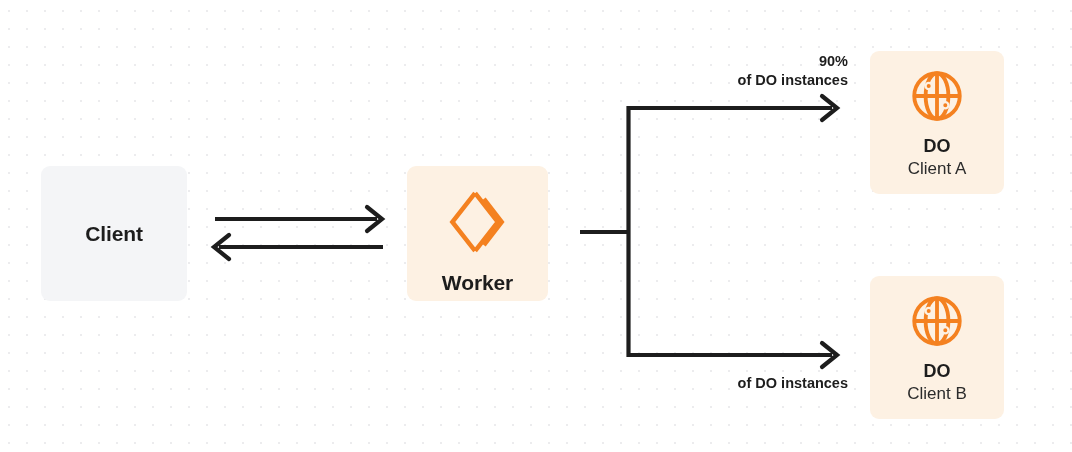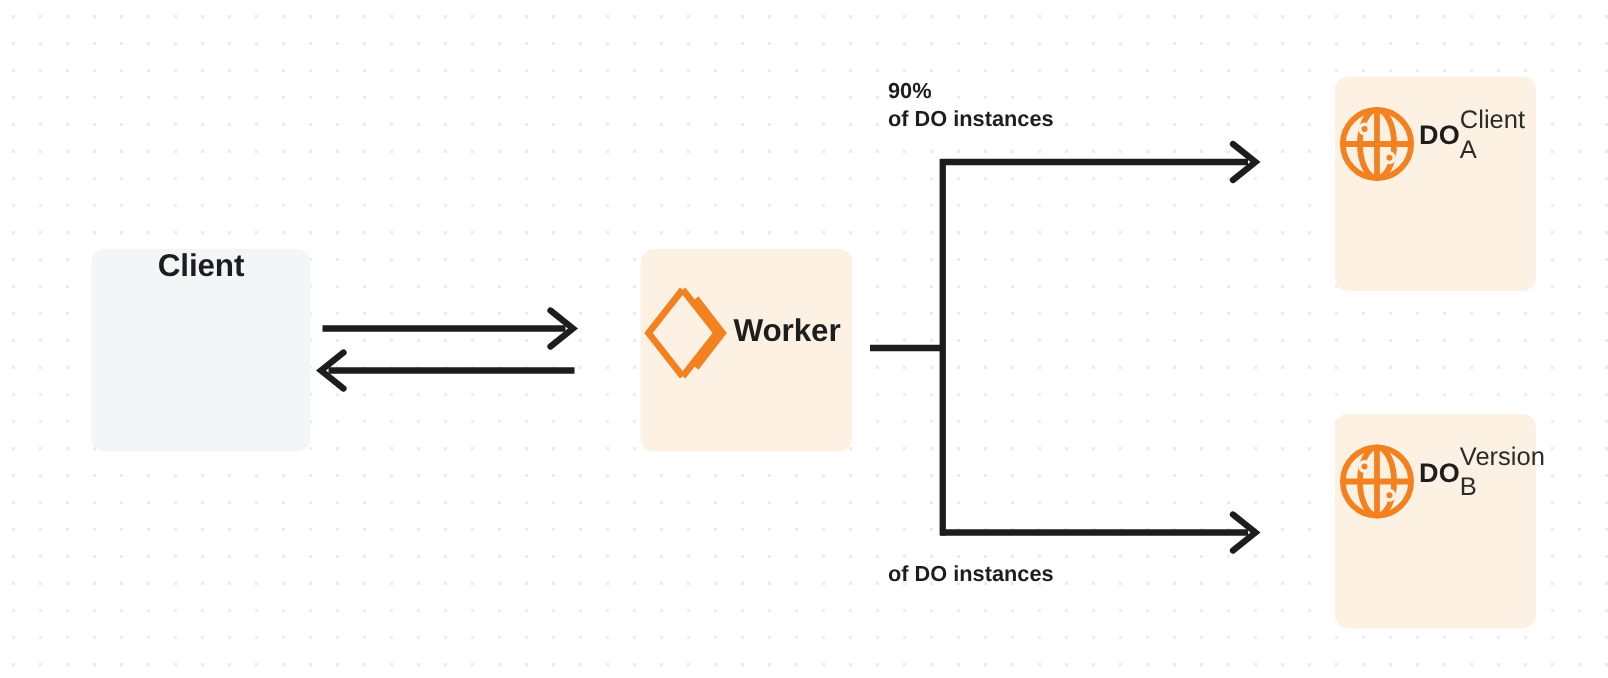--- a/index.html
+++ b/index.html
@@ -31,24 +31,24 @@
     width: 1072px;
     height: 452px;
     overflow: visible;
   }
 
   
   .node {
     position: absolute;
     border-radius: 9px;
     display: flex;
-    flex-direction: row;
+    flex-direction: column;
+    align-items: center;
     justify-content: center;
     box-sizing: border-box;
-    margin-left: 20px;
   }
 
   .node-client {
     left: 41px;
     top: 166px;
     width: 146px;
     height: 135px;
     background-color: #f4f5f7;
   }
 
@@ -120,21 +120,21 @@
 
   .icon-globe {
     width: 56px;
     height: 56px;
     display: block;
   }
 
   
   .edge-label {
     position: absolute;
-    text-align: left;
+    text-align: right;
     font-size: 14.5px;
     font-weight: bold;
     color: #1d1d1d;
     line-height: 19px;
     white-space: nowrap;
   }
 
   .edge-label-top {
     left: 592px;
     top: 52px;
@@ -227,21 +227,21 @@
       <svg class="icon-globe" viewBox="0 0 64 64">
         <circle cx="32" cy="32" r="26" fill="none" stroke="#f48120" stroke-width="4.4"></circle>
         <line x1="32" y1="6" x2="32" y2="58" stroke="#f48120" stroke-width="4.4"></line>
         <line x1="6" y1="32" x2="58" y2="32" stroke="#f48120" stroke-width="4.4"></line>
         <ellipse cx="32" cy="32" rx="13" ry="26" fill="none" stroke="#f48120" stroke-width="4.4"></ellipse>
         <circle cx="22.5" cy="20.5" r="3.6" fill="#f48120" stroke="#fdf1e3" stroke-width="2.6"></circle>
         <circle cx="41.5" cy="42.5" r="3.6" fill="#f48120" stroke="#fdf1e3" stroke-width="2.6"></circle>
       </svg>
     </span>
     <span class="label-do-title">DO</span>
-    <span class="label-do-sub">Version B</span>
+    <span class="label-do-sub">Client B</span>
   </div>
 
   <div class="edge-label edge-label-top">
     <span class="pct">90%</span>
     <span class="sub">of DO instances</span>
   </div>
 
   <div class="edge-label edge-label-bottom">
     <span class="sub">of DO instances</span>
   </div>

